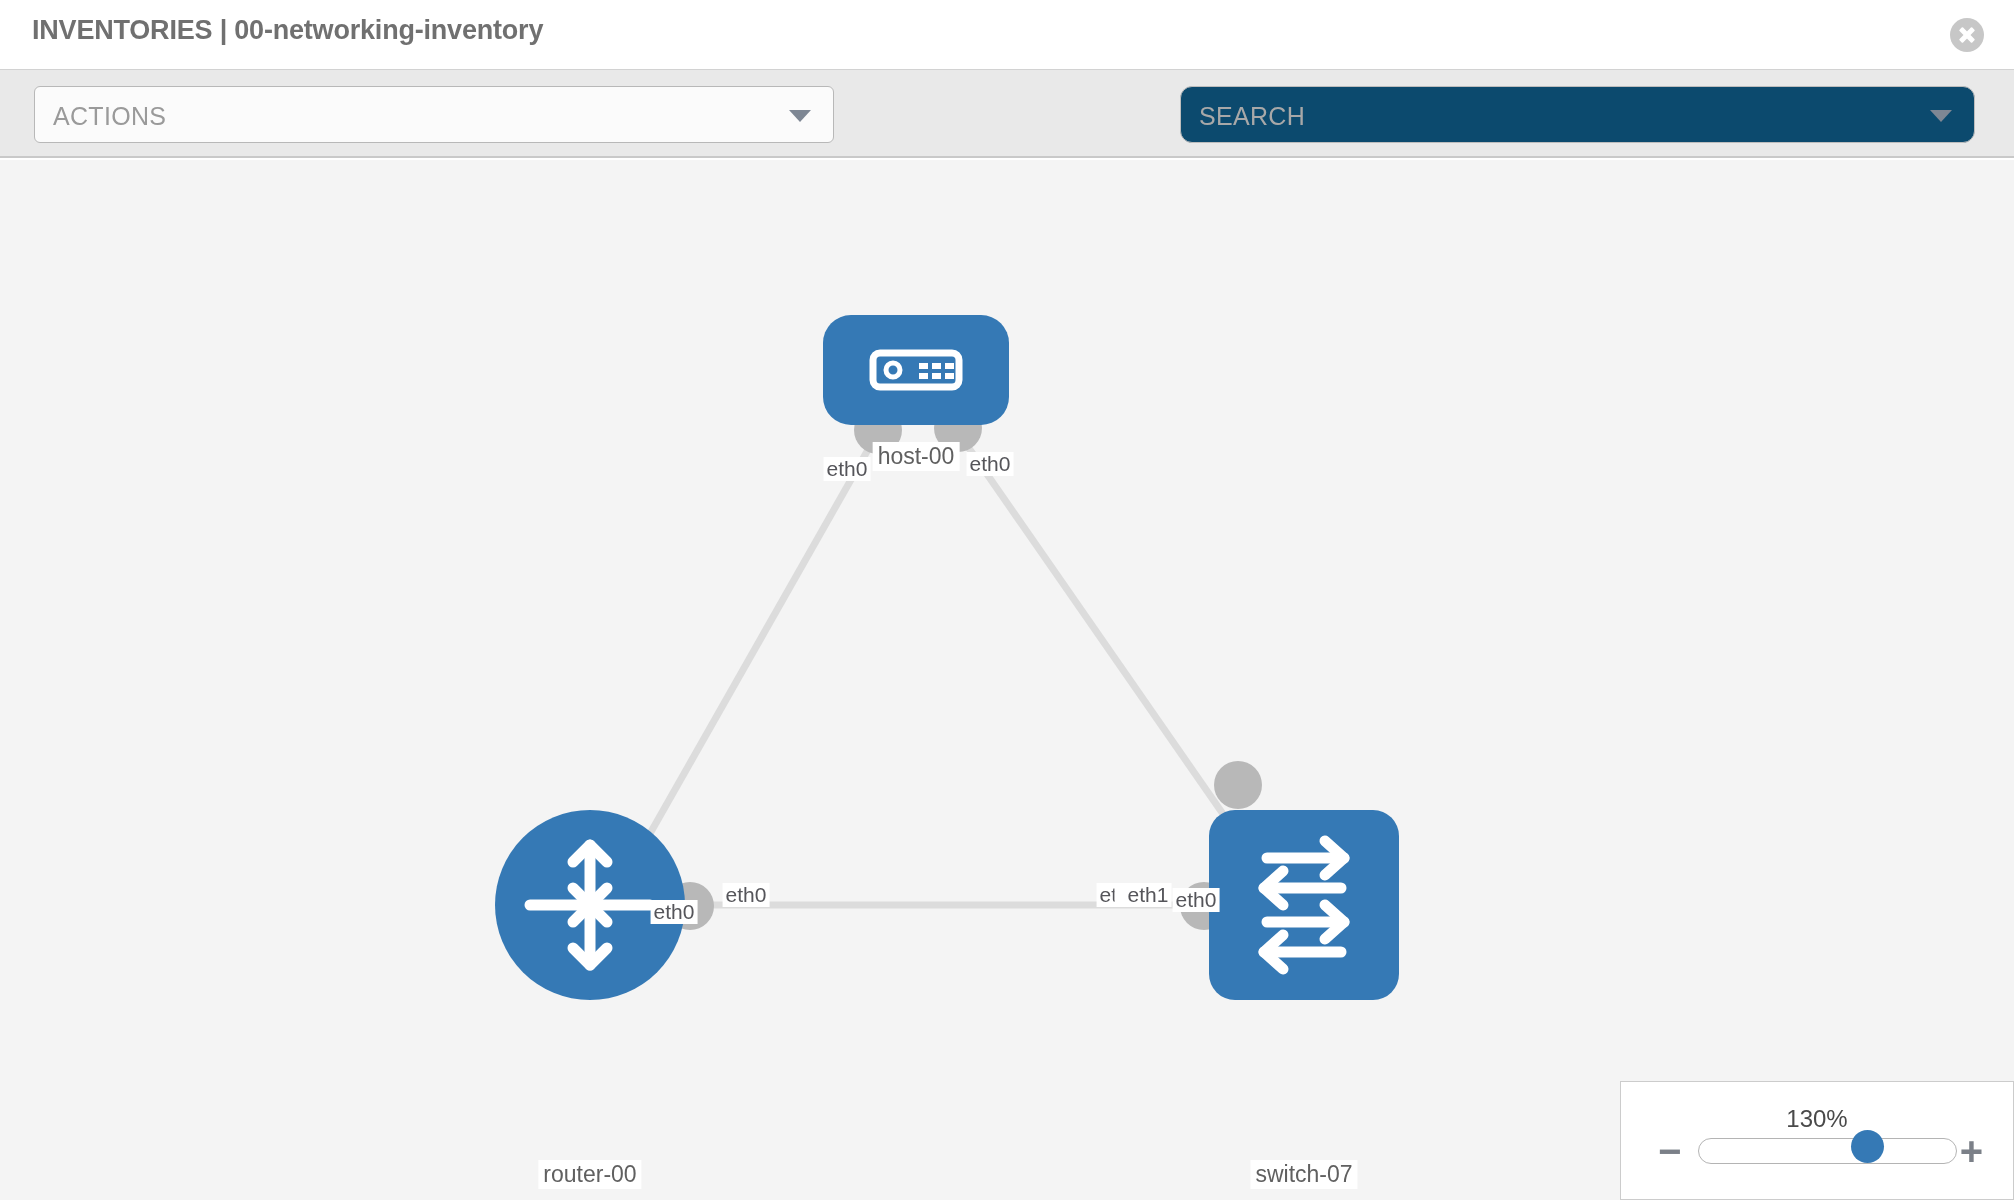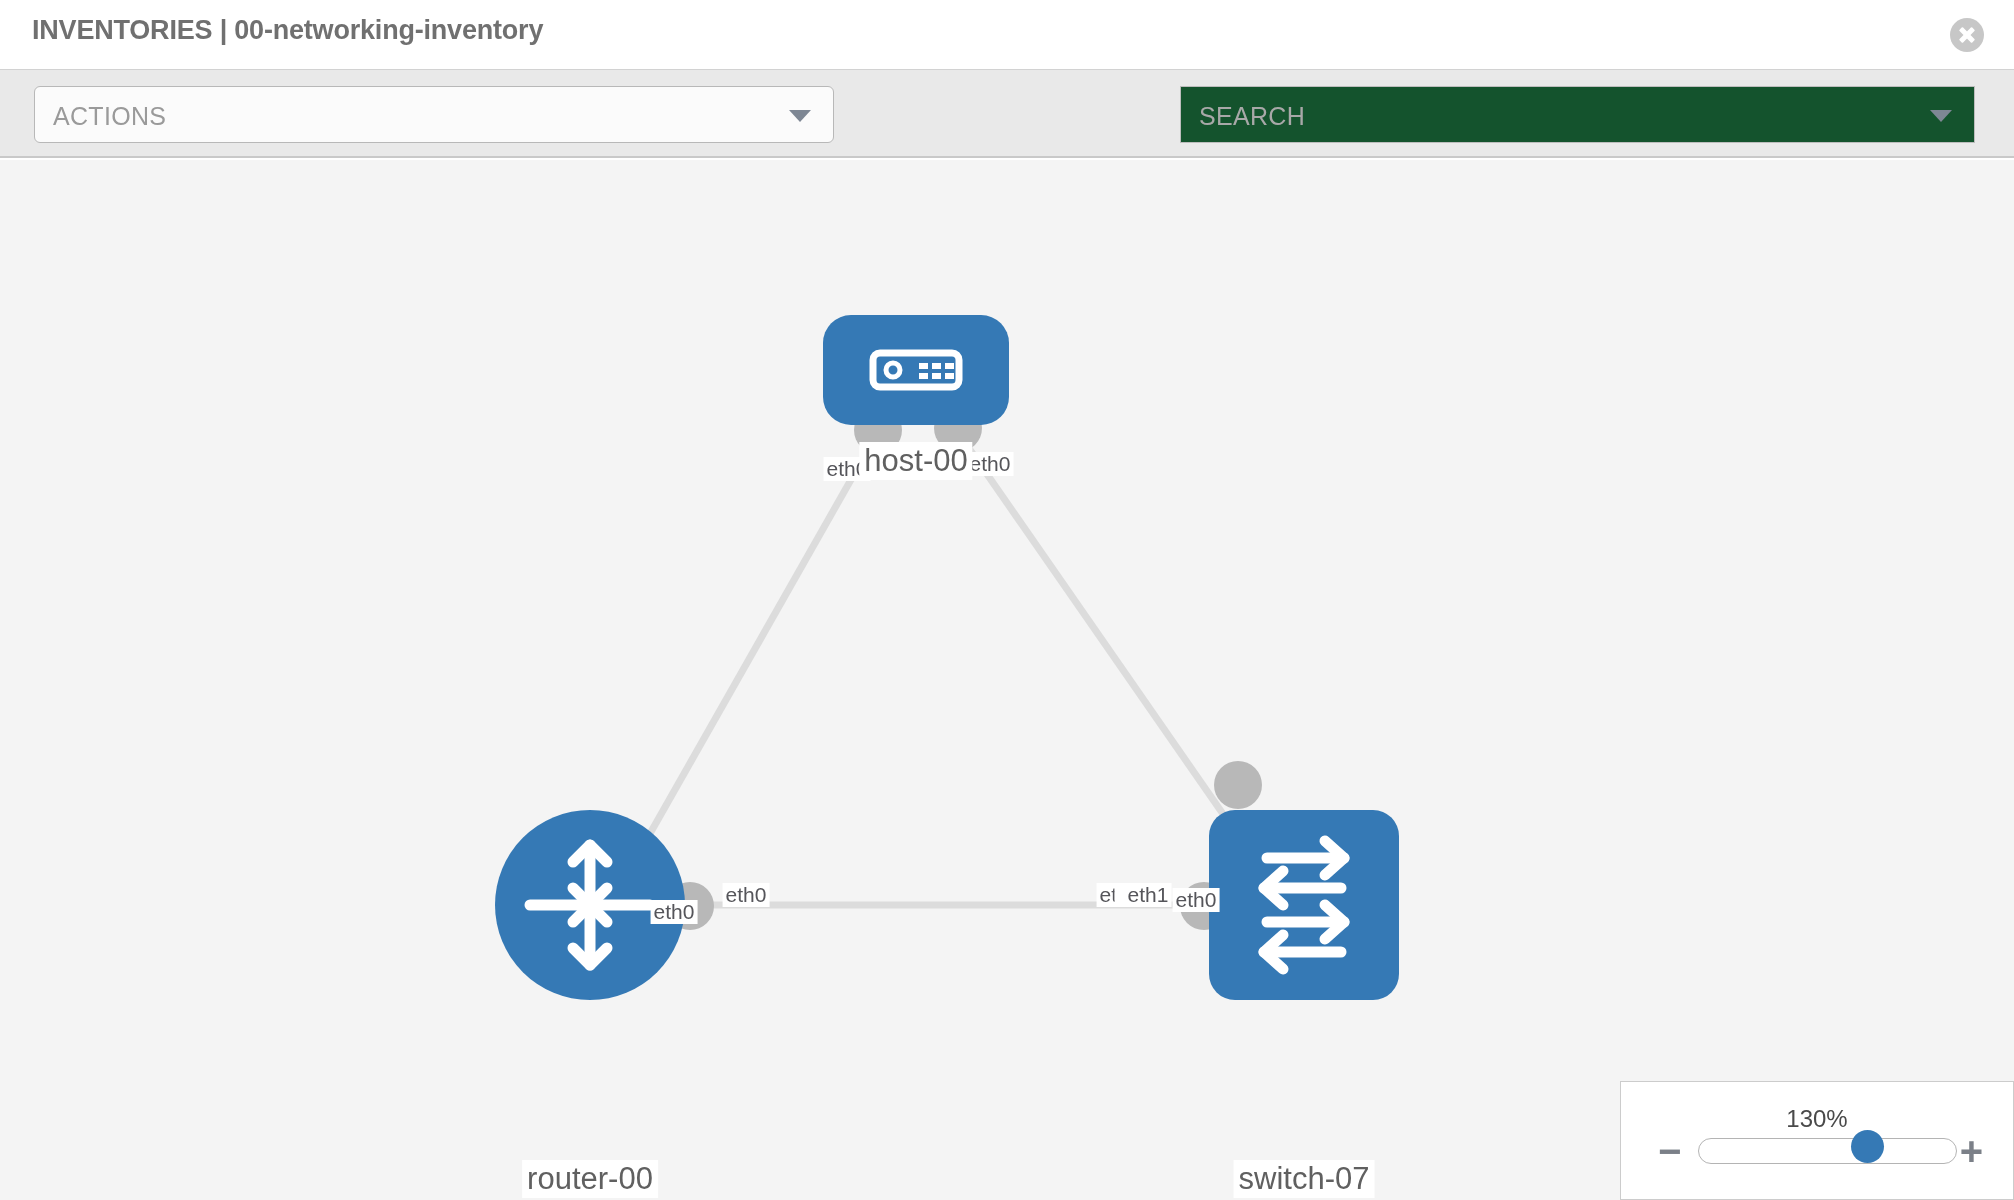--- a/index.html
+++ b/index.html
@@ -107,23 +107,23 @@
   }
   .tool-icon.wrench { left: 1040px; }
   .tool-icon.key    { left: 1108px; }
 
   .search-field {
     position: absolute;
     left: 1180px;
     top: 16px;
     width: 795px;
     height: 57px;
-    background: #14532d;
+    background: #0c4a6e;
     border: 1px solid #bdbdbd;
-    border-radius: 0;
+    border-radius: 12px;
     box-sizing: border-box;
   }
   .search-field .label {
     position: absolute;
     left: 18px;
     top: 15px;
     font-size: 25px;
     color: #a8a8a8;
     letter-spacing: 0.3px;
   }
@@ -159,21 +159,21 @@
   }
   .node-switch {
     left: 1209px; top: 650px;
     width: 190px; height: 190px;
     border-radius: 26px;
   }
   .node svg { display: block; }
 
   .node-label {
     position: absolute;
-    font-size: 31px;
+    font-size: 23px;
     color: #606060;
     background: #ffffff;
     padding: 1px 5px;
     white-space: nowrap;
     transform: translateX(-50%);
   }
   .label-host   { left: 916px; top: 282px; z-index: 6; }
   .label-router { left: 590px; top: 1000px; text-align: right; }
   .label-switch { left: 1304px; top: 1000px; }
 

